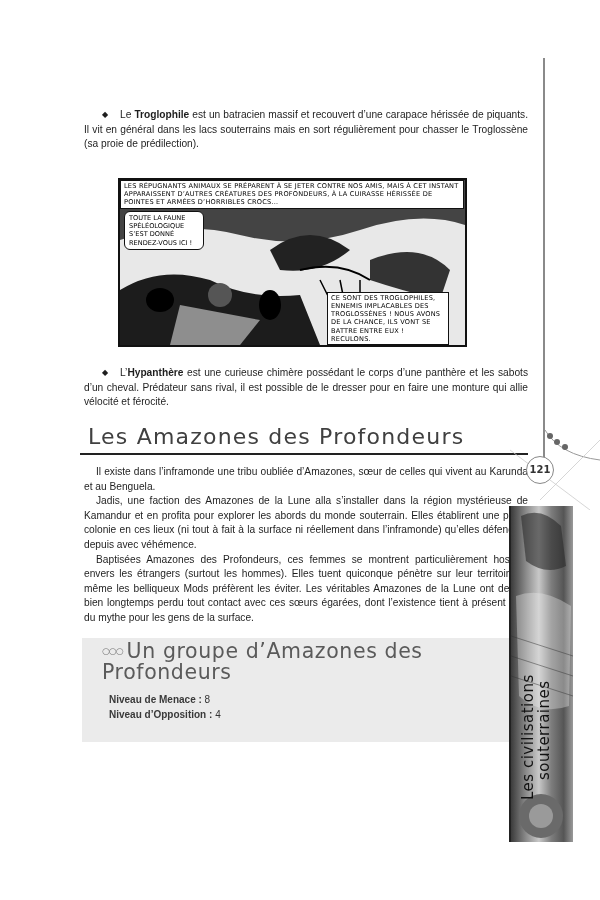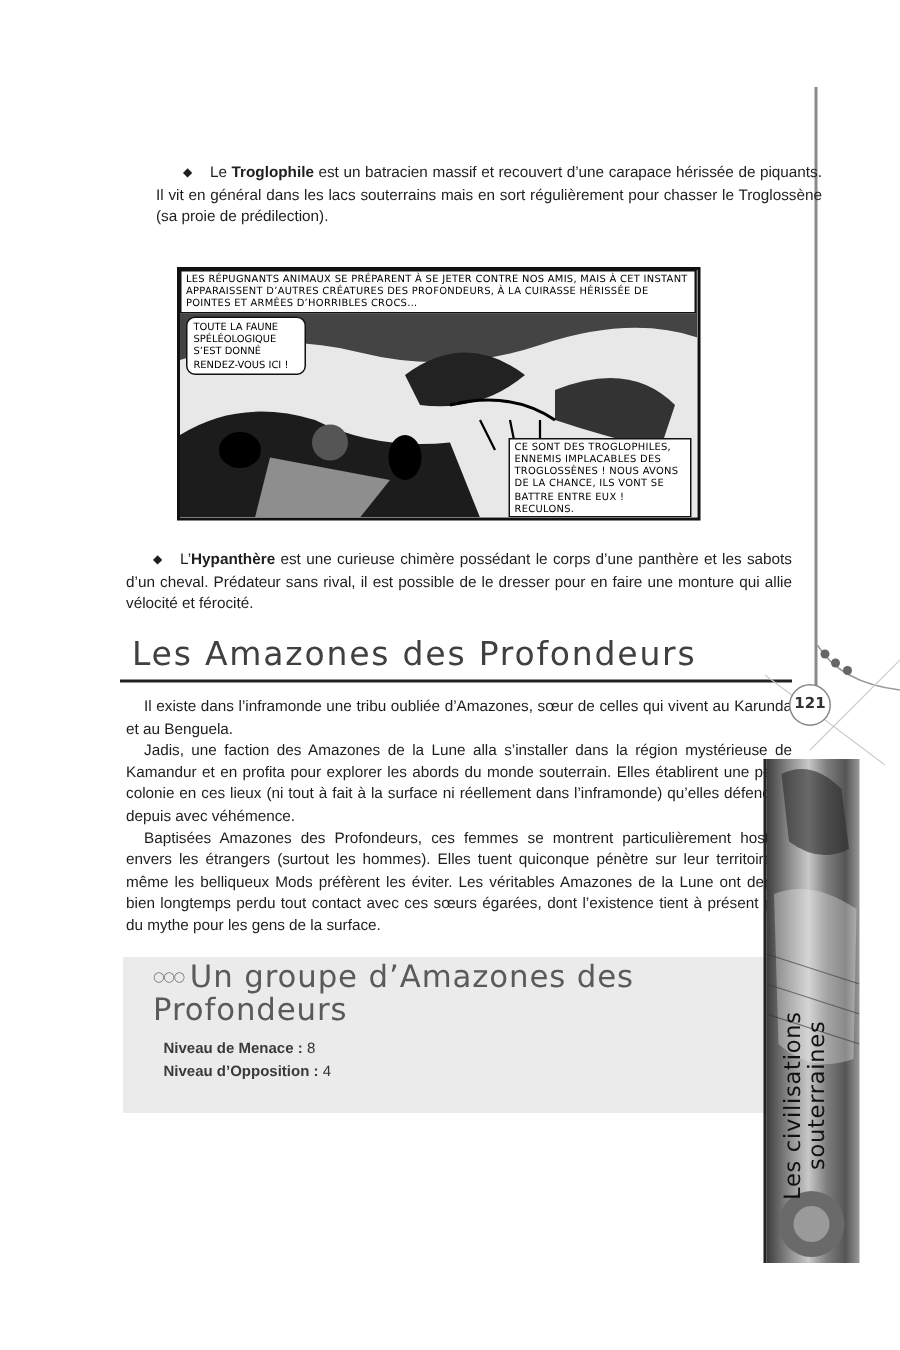--- a/index.html
+++ b/index.html
@@ -21,21 +21,21 @@
       position: absolute; left: 118px; top: 178px; width: 345px; height: 165px;
       background: #f2f2f2; border: 2px solid #111; overflow: hidden;
     }
     .comic .scene { position: absolute; inset: 0; }
     .caption {
       position: absolute; background: #fff; border: 1.5px solid #111;
       font-family: "DejaVu Sans", sans-serif; font-size: 6.6px; line-height: 8.2px;
       letter-spacing: 0.2px; color: #000; text-transform: uppercase; padding: 1px 3px;
     }
     .cap-top { left: 0; top: 0; width: 336px; }
-    .cap-right { right: 4px; bottom: 0; width: 114px; margin-left: 16px; }
+    .cap-right { right: 16px; bottom: 0; width: 114px; margin-left: 16px; }
     .bubble {
       position: absolute; left: 4px; top: 31px; width: 70px; background: #fff; border: 1.5px solid #111;
       border-radius: 6px; font-family: "DejaVu Sans", sans-serif; font-size: 6.6px; line-height: 8.2px;
       text-transform: uppercase; padding: 2px 4px; color: #000;
     }
 
     h1.section {
       position: absolute; left: 88px; top: 424px; margin: 0; font-family: "DejaVu Sans", sans-serif;
       font-weight: normal; font-size: 22px; letter-spacing: 1.2px; color: #404040;
     }
@@ -69,21 +69,21 @@
       position: absolute; left: 520px; top: 800px; transform-origin: left top; transform: rotate(-90deg);
       width: 200px; font-family: "DejaVu Sans", sans-serif; font-size: 15px; line-height: 16px; color: #111;
       letter-spacing: 0.5px;
     }
   </style>
 </head>
 <body>
 
 <div class="vrule"></div>
 
-<div class="para" style="top:108px;margin-left:20px;">
+<div class="para" style="top:108px;">
   <span class="bullet">◆</span><span>Le </span><b>Troglophile</b><span> est un batracien massif et recouvert d’une carapace hérissée de piquants. Il vit en général dans les lacs souterrains mais en sort régulièrement pour chasser le Troglossène (sa proie de prédilection).</span>
 </div>
 
 <div class="comic">
   <svg class="scene" viewBox="0 0 345 165" preserveAspectRatio="none">
     <rect width="345" height="165" fill="#e8e8e8"></rect>
     <path d="M0 60 Q60 40 120 55 T240 50 T345 45 L345 0 L0 0 Z" fill="#444"></path>
     <path d="M150 70 Q190 40 230 70 Q200 95 160 90 Z" fill="#222"></path>
     <path d="M250 80 Q300 60 330 90 L320 120 Q280 110 250 100 Z" fill="#333"></path>
     <path d="M0 110 Q40 85 90 100 Q130 120 180 115 L200 165 L0 165 Z" fill="#1c1c1c"></path>

